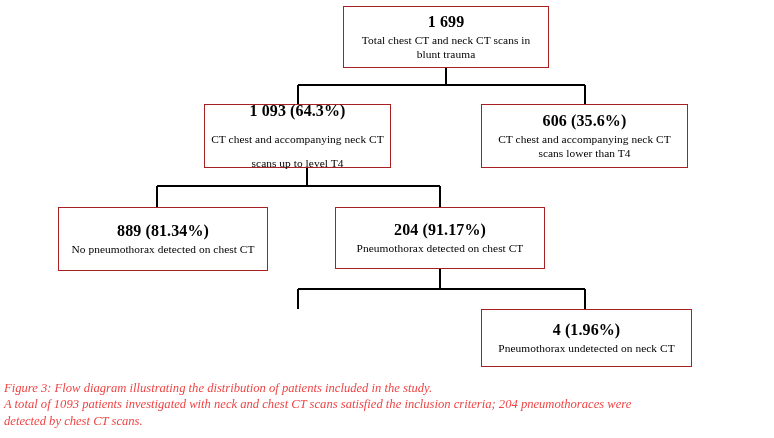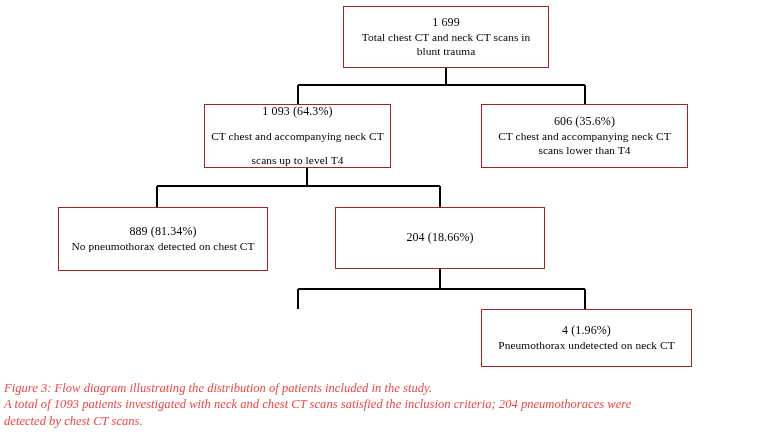--- a/index.html
+++ b/index.html
@@ -46,22 +46,22 @@
     display: flex;
     flex-direction: column;
     align-items: center;
     justify-content: center;
     text-align: center;
     padding: 3px 5px;
     line-height: 1.22;
   }
 
   .node-title {
-    font-weight: normal;
-    font-size: 12px;
+    font-weight: bold;
+    font-size: 16px;
     letter-spacing: 0.1px;
     margin-bottom: 2px;
     white-space: nowrap;
   }
 
   .node-desc {
     font-size: 11.4px;
     letter-spacing: 0.05px;
   }
 
@@ -131,21 +131,22 @@
       <div class="node-desc">CT chest and accompanying neck CT</div>
       <div class="node-desc">scans lower than T4</div>
     </div>
 
     <div class="node" id="node-no-ptx-chest">
       <div class="node-title">889 (81.34%)</div>
       <div class="node-desc">No pneumothorax detected on chest CT</div>
     </div>
 
     <div class="node" id="node-ptx-chest">
-      <div class="node-title">204 (18.66%)</div>
+      <div class="node-title">204 (91.17%)</div>
+      <div class="node-desc">Pneumothorax detected on chest CT</div>
     </div>
 
 
     <div class="node" id="node-no-ptx-neck">
       <div class="node-title">4 (1.96%)</div>
       <div class="node-desc">Pneumothorax undetected on neck CT</div>
     </div>
 
   </div>
 

